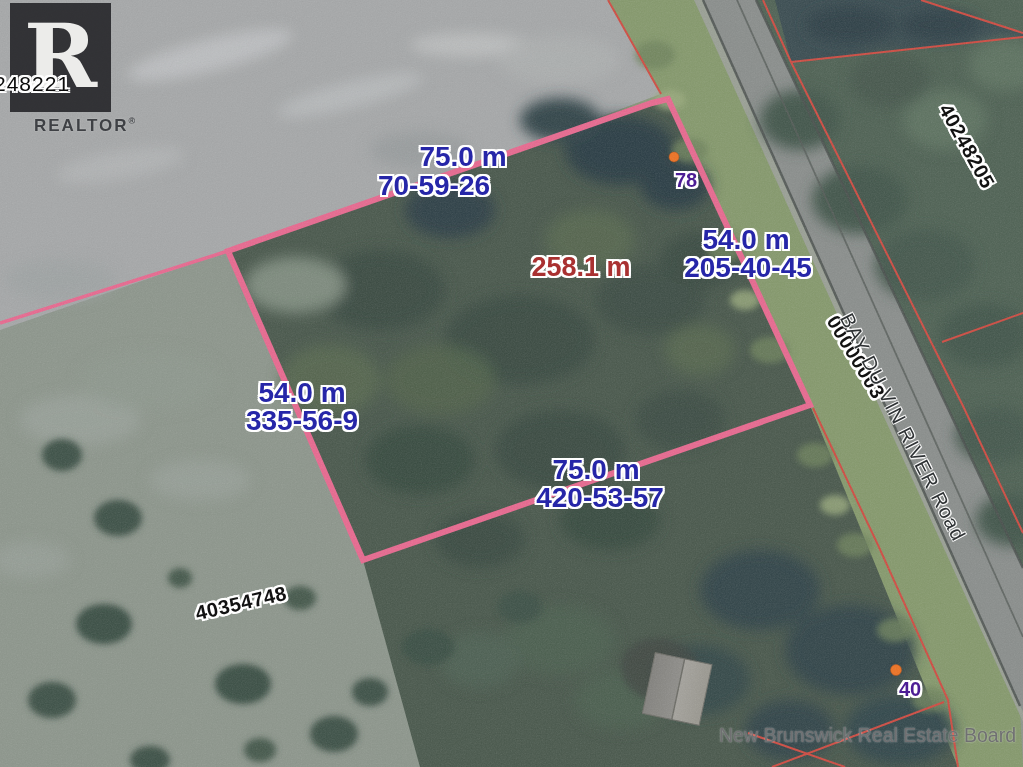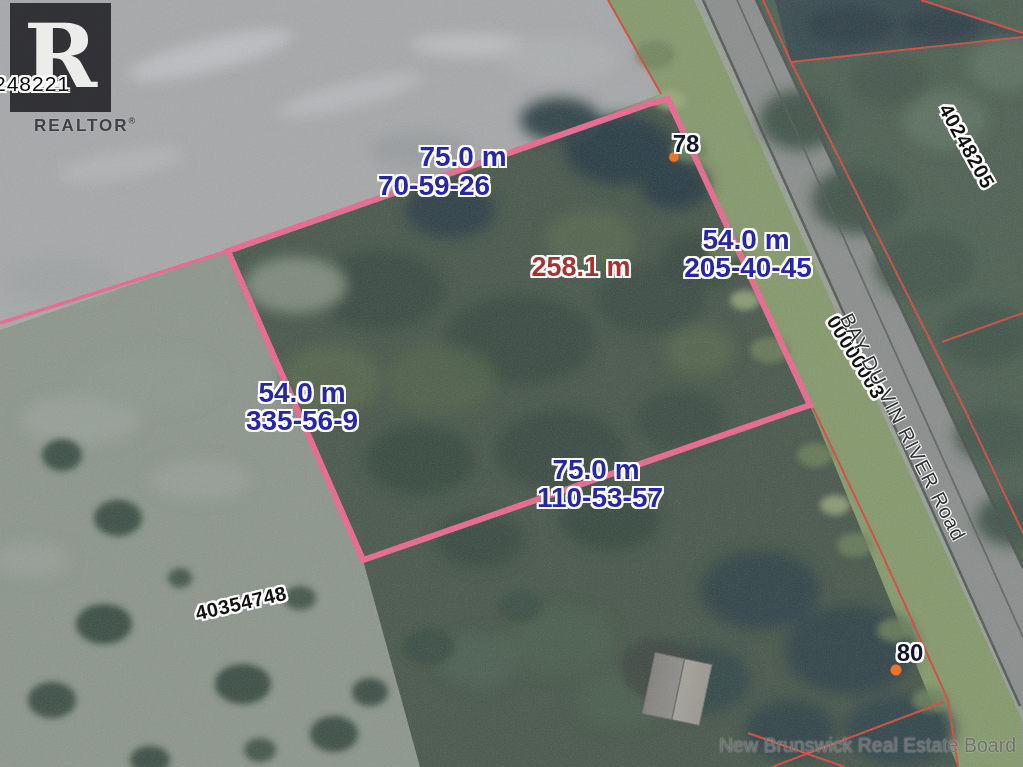--- a/index.html
+++ b/index.html
@@ -7,24 +7,24 @@
          font-family:"Liberation Sans",sans-serif;}
   .stage svg{position:absolute;left:0;top:0;}
   .lbl{position:absolute;transform:translate(-50%,-50%);white-space:nowrap;line-height:1;z-index:30;}
   
   .ow{text-shadow:-2px -2px 0 #fff,0 -2px 0 #fff,2px -2px 0 #fff,-2px 0 0 #fff,
       2px 0 0 #fff,-2px 2px 0 #fff,0 2px 0 #fff,2px 2px 0 #fff;}
   .ow1{text-shadow:-1px -1px 0 rgba(255,255,255,.85),1px -1px 0 rgba(255,255,255,.85),
       -1px 1px 0 rgba(255,255,255,.85),1px 1px 0 rgba(255,255,255,.85);}
   .measure{color:#2626a8;font-weight:bold;font-size:28px;}
   .area{color:#a93131;font-weight:bold;font-size:27px;margin-left:26px;}
-  .civic{color:#0f172a;font-weight:bold;font-size:24px;}
+  .civic{color:#4c1d95;font-weight:bold;font-size:20px;margin-top:36px;}
   .pid{color:#121212;font-weight:600;font-size:20px;letter-spacing:.5px;}
   .roadname{color:#2e3234;font-size:20px;font-weight:500;letter-spacing:1px;}
-  .attrib{position:absolute;right:7px;bottom:10px;color:#707072;font-size:19.5px;z-index:30;
+  .attrib{position:absolute;right:7px;bottom:20px;color:#707072;font-size:19.5px;z-index:30;
           font-family:"Liberation Sans",sans-serif;text-shadow:0 0 2px rgba(255,255,255,.55);text-align:center;}
   
   .realtor{position:absolute;left:10px;top:3px;z-index:20;}
   .rbox{width:101px;height:109px;background:rgba(25,25,28,.82);
         display:flex;align-items:center;justify-content:center;}
   .rbox span{color:#ececea;font-family:"DejaVu Serif",serif;font-weight:bold;
         font-size:88px;line-height:1;transform:translateY(-2px);}
   .rword{margin-top:4px;color:rgba(56,58,62,.95);font-weight:bold;font-size:17px;
         letter-spacing:2px;text-shadow:0 0 2px rgba(255,255,255,.35);margin-left:24px;}
   .rword sup{font-size:9px;letter-spacing:0;}
@@ -199,26 +199,26 @@
   <div class="lbl measure ow" style="left:463px;top:157px">75.0 m</div>
   <div class="lbl measure ow" style="left:434px;top:186px">70-59-26</div>
 
   <div class="lbl measure ow" style="left:746px;top:240px">54.0 m</div>
   <div class="lbl measure ow" style="left:748px;top:268px">205-40-45</div>
 
   <div class="lbl measure ow" style="left:302px;top:393px">54.0 m</div>
   <div class="lbl measure ow" style="left:302px;top:421px">335-56-9</div>
 
   <div class="lbl measure ow" style="left:596px;top:470px">75.0 m</div>
-  <div class="lbl measure ow" style="left:600px;top:498px">110-53-57</div>
+  <div class="lbl measure ow" style="left:600px;top:498px">420-53-57</div>
 
   <div class="lbl area ow" style="left:555px;top:267px">258.1 m</div>
 
   <div class="lbl civic ow" style="left:686px;top:144px">78</div>
-  <div class="lbl civic ow" style="left:910px;top:653px">80</div>
+  <div class="lbl civic ow" style="left:910px;top:653px">40</div>
 
   <div class="lbl pid ow" style="left:241px;top:603px;transform:translate(-50%,-50%) rotate(-13deg)">40354748</div>
   <div class="lbl pid ow" style="left:967px;top:146px;transform:translate(-50%,-50%) rotate(61deg)">40248205</div>
   <div class="lbl pid ow" style="left:856px;top:357px;transform:translate(-50%,-50%) rotate(59deg)">00000003</div>
 
   <div class="lbl roadname ow1" style="left:903px;top:427px;transform:translate(-50%,-50%) rotate(63deg)">BAY DU VIN RIVER Road</div>
 
   <div class="realtor">
     <div class="rbox">
       <span>R</span>

